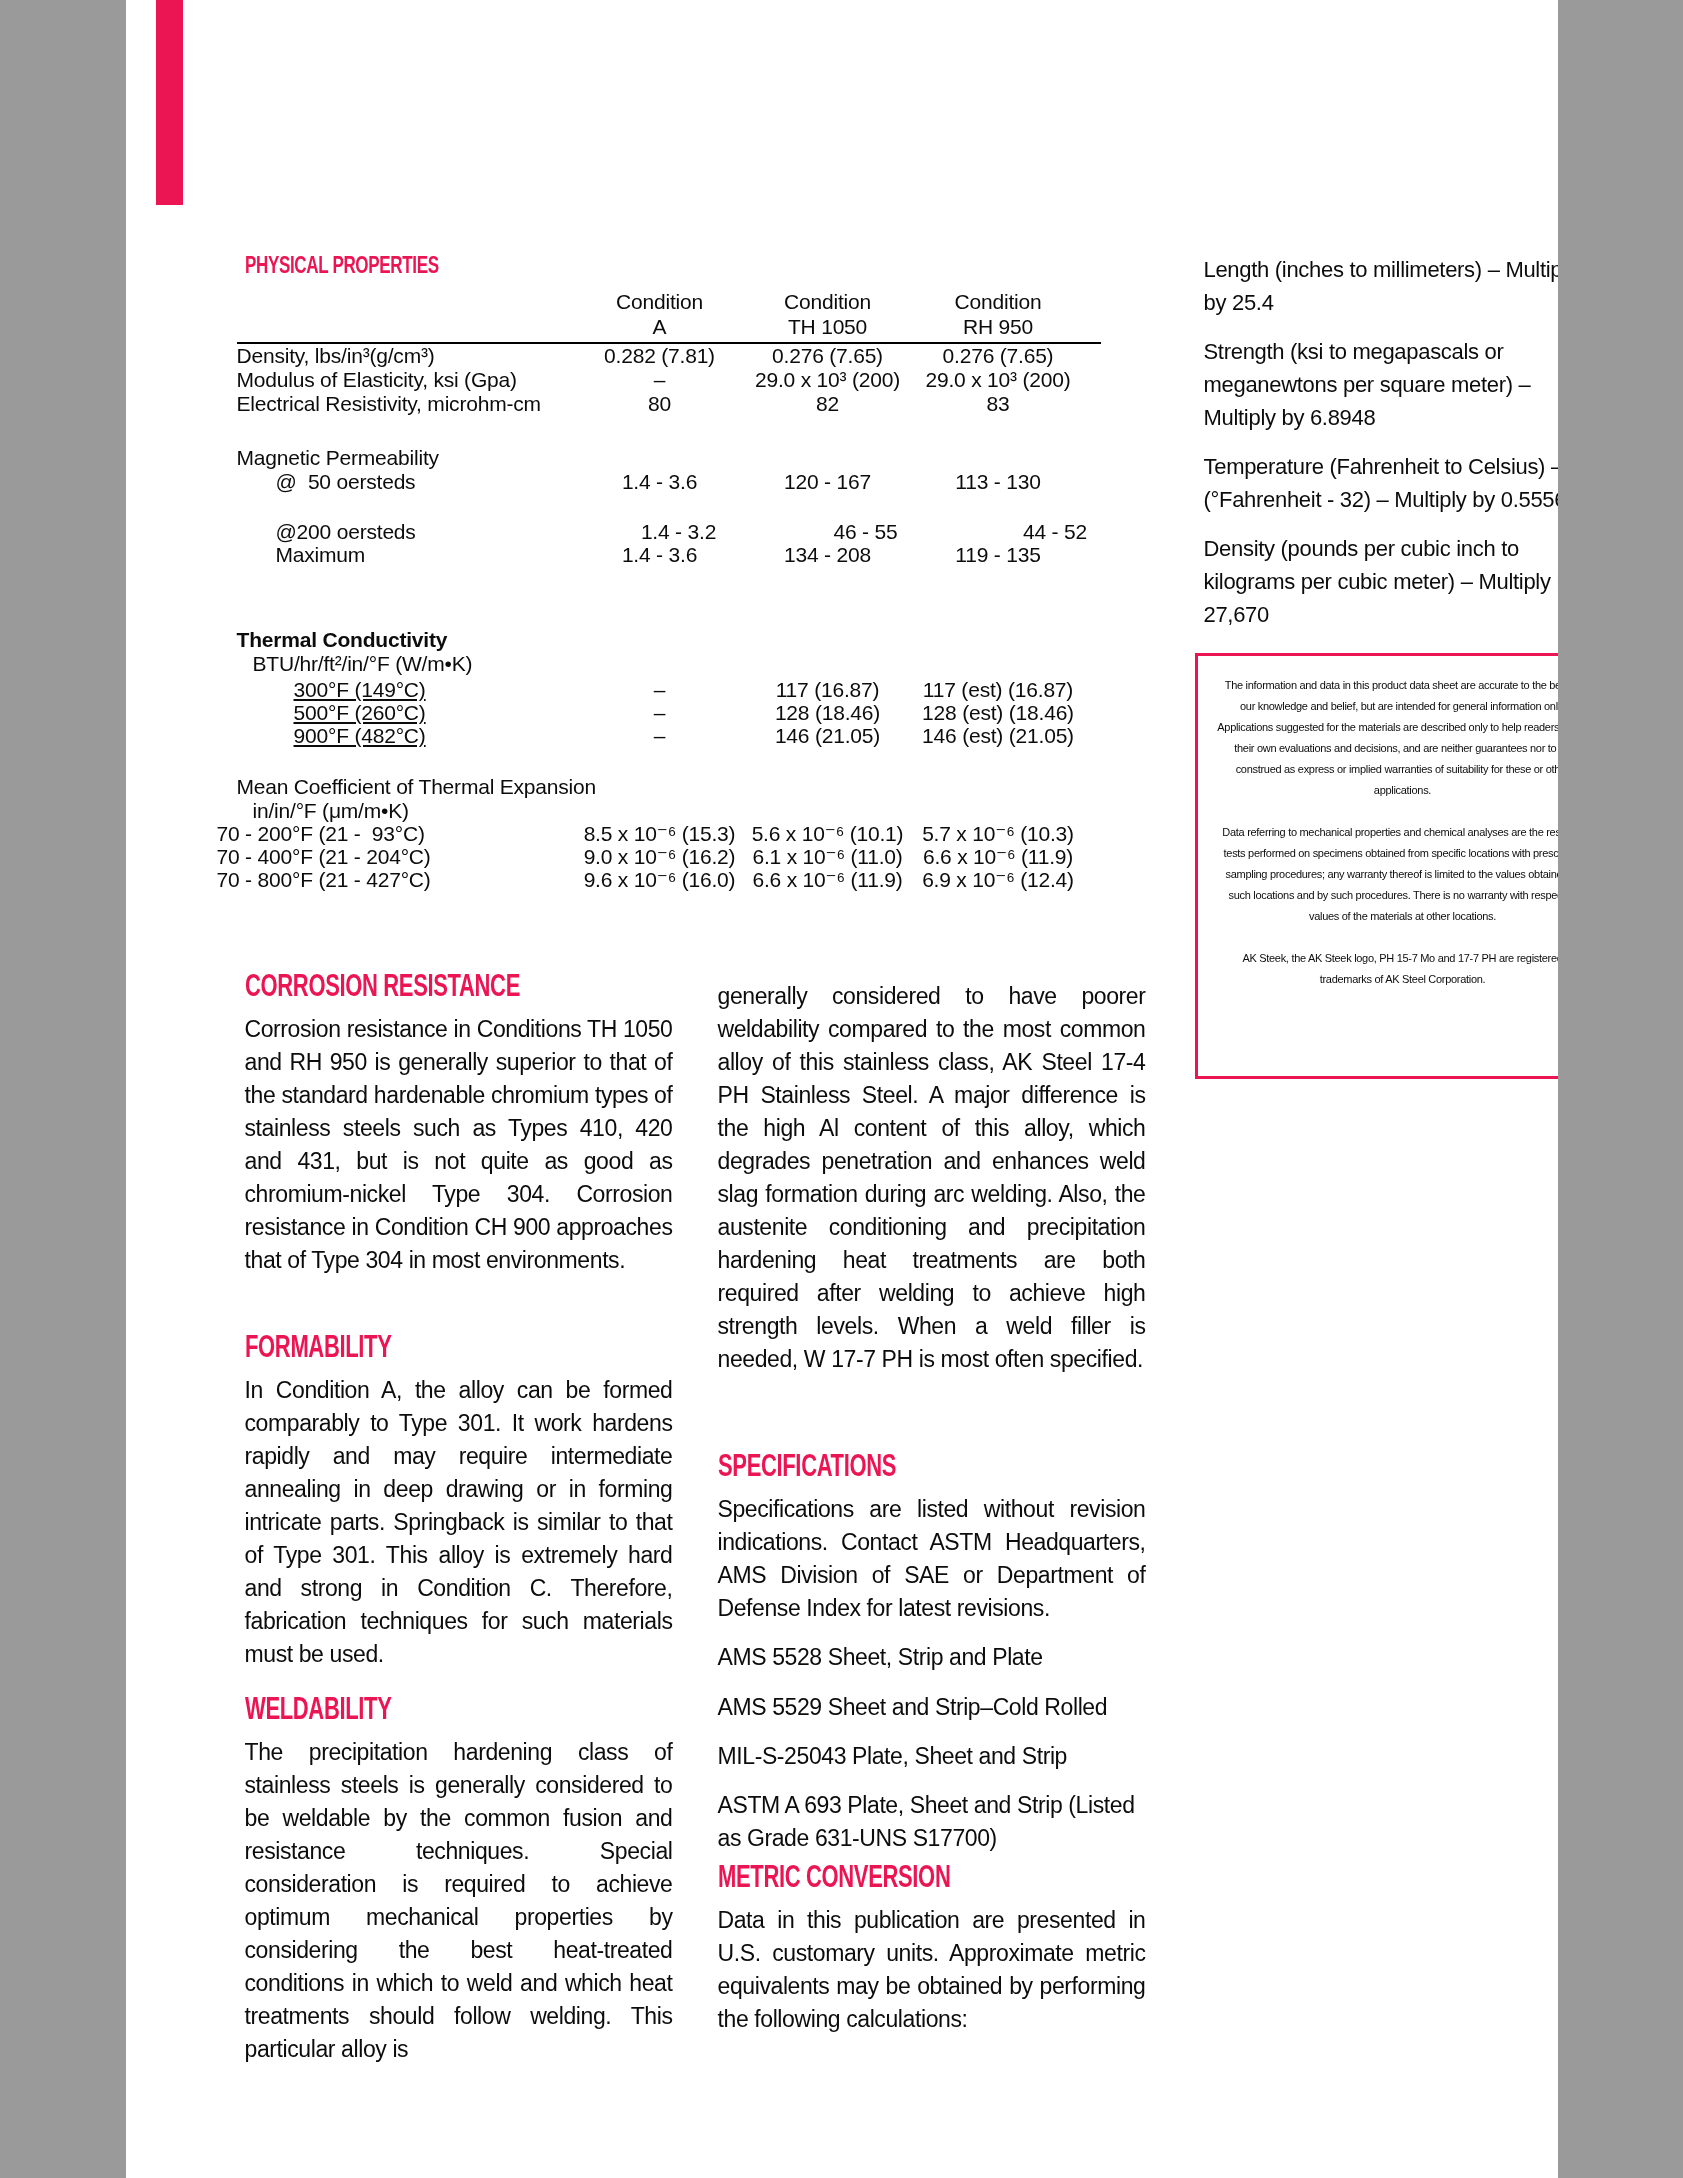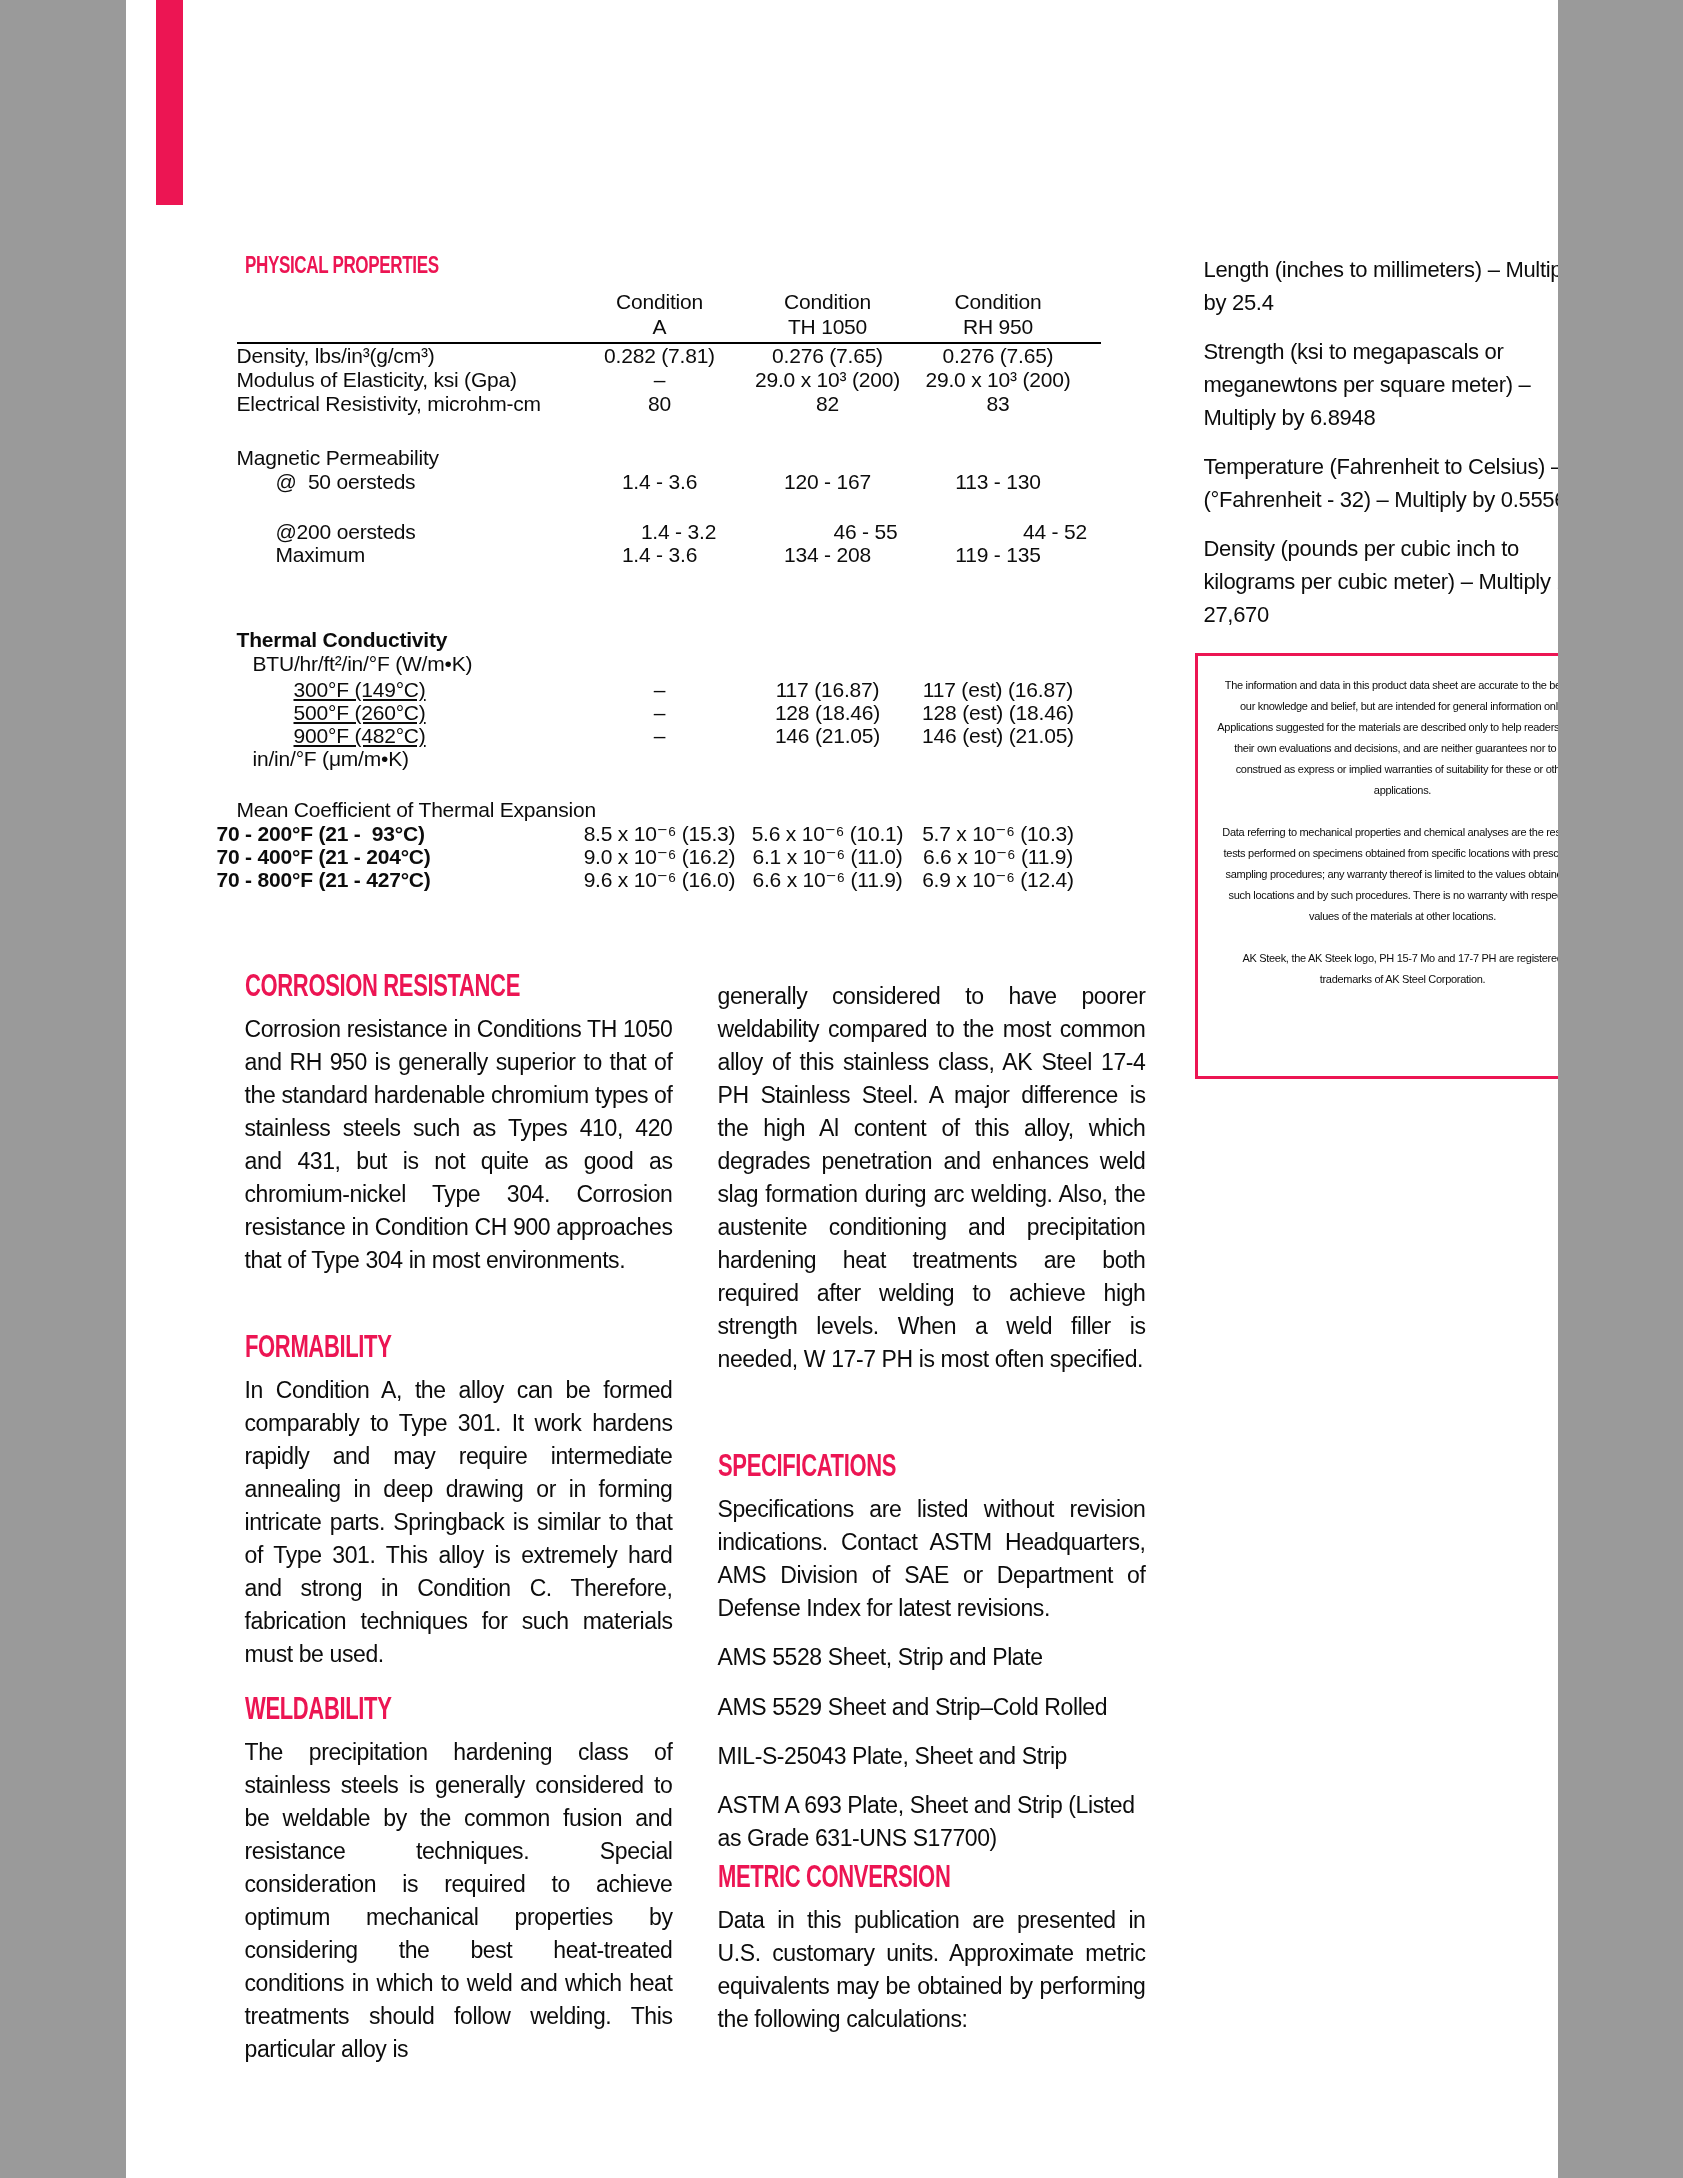--- a/index.html
+++ b/index.html
@@ -34,21 +34,21 @@
   .t-std { }
   .t-group-mag { margin-top:30px; }
   .t-group-tc  { margin-top:62px;font-weight:bold; }
   .t-group-mc  { margin-top:28px; }
   .t-gap27 { margin-top:27px;gap:19px; }
   .t-temp-first { margin-top:3px; }
   .t-sub-at, .t-sub-unit, .t-sub-temp, .t-sub-range { line-height:23px; }
   .t-sub-at .tlbl { padding-left:61px; }
   .t-sub-unit .tlbl { padding-left:38px; }
   .t-sub-temp .tlbl { padding-left:79px;text-decoration:underline; }
-  .t-sub-range .tlbl { padding-left:2px;font-weight:bold; }
+  .t-sub-range .tlbl { padding-left:2px; }
 
   
   .sec { position:absolute; width:428px; }
   .body {
     margin:12px 0 0 0; font-size:23px; letter-spacing:-0.4px;
     line-height:33px; text-align:justify;
   }
   .cont { position:absolute; left:592px; top:980px; width:428px; margin:0;
           font-size:23px; letter-spacing:-0.4px; line-height:33px; text-align:justify; }
   .spec-item { margin:16.3px 0 0 0; font-size:23px; letter-spacing:-0.4px; line-height:33px; }
@@ -142,25 +142,25 @@
           <div class="tval">–</div>
           <div class="tval">128 (18.46)</div>
           <div class="tval">128 (est) (18.46)</div>
         </div>
         <div class="trow t-sub-temp">
           <div class="tlbl">900°F (482°C)</div>
           <div class="tval">–</div>
           <div class="tval">146 (21.05)</div>
           <div class="tval">146 (est) (21.05)</div>
         </div>
+        <div class="trow t-group t-group-mc">
+          <div class="tlbl">Mean Coefficient of Thermal Expansion</div>
+        </div>
         <div class="trow t-sub-unit">
           <div class="tlbl">in/in/°F (μm/m•K)</div>
-        </div>
-        <div class="trow t-group t-group-mc">
-          <div class="tlbl">Mean Coefficient of Thermal Expansion</div>
         </div>
         <div class="trow t-sub-range">
           <div class="tlbl">70 - 200°F (21 -&nbsp;&nbsp;93°C)</div>
           <div class="tval">8.5 x 10⁻⁶ (15.3)</div>
           <div class="tval">5.6 x 10⁻⁶ (10.1)</div>
           <div class="tval">5.7 x 10⁻⁶ (10.3)</div>
         </div>
         <div class="trow t-sub-range">
           <div class="tlbl">70 - 400°F (21 - 204°C)</div>
           <div class="tval">9.0 x 10⁻⁶ (16.2)</div>

